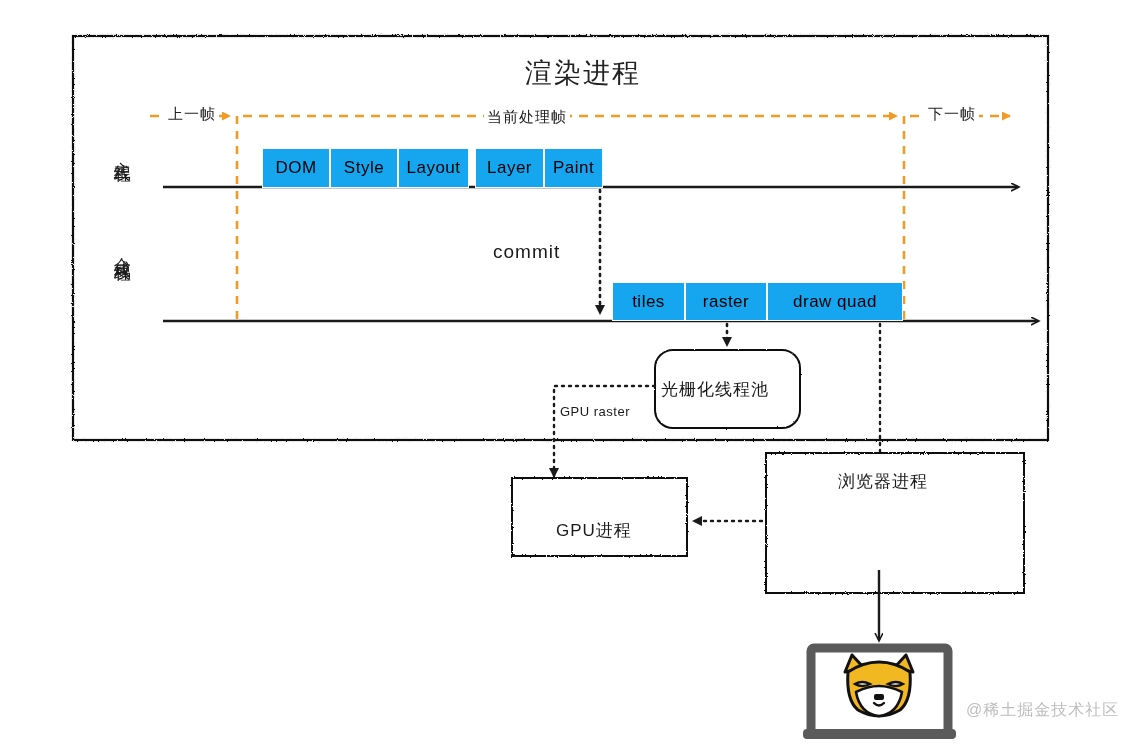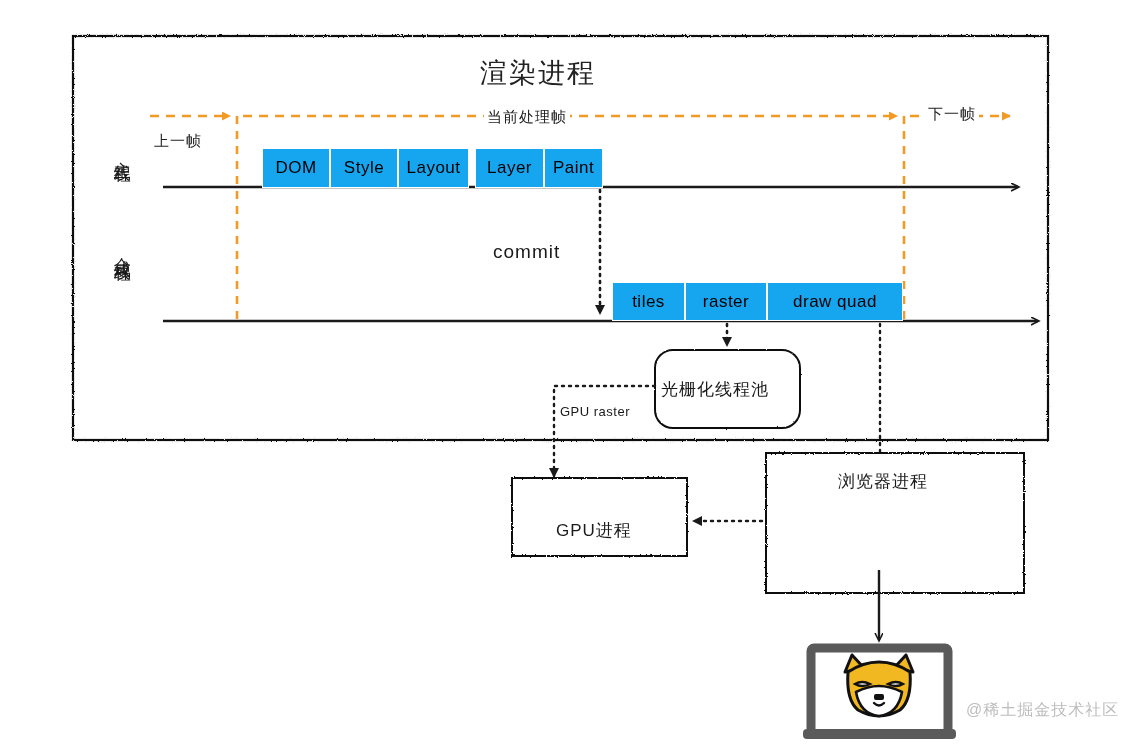--- a/index.html
+++ b/index.html
@@ -131,23 +131,23 @@
         <path d="M855,684 Q862,680 870,684 Q862,688 855,684 z" fill="#ffffff" stroke="#111" stroke-width="2.4"></path>
         <path d="M888,684 Q896,680 903,684 Q896,688 888,684 z" fill="#ffffff" stroke="#111" stroke-width="2.4"></path>
 
         <rect x="874" y="694" width="10" height="6" rx="2" fill="#111"></rect>
 
         <path d="M874,703 Q879,708 884,703" fill="none" stroke="#111" stroke-width="2.4" stroke-linecap="round"></path>
       </g>
     </g>
   </svg>
 
-  <div class="lbl title" style="left:480px;top:55px;">渲染进程</div>
+  <div class="lbl title" style="left:525px;top:55px;">渲染进程</div>
 
-  <div class="lbl frame-lbl" style="left:151px;top:105px;margin-top:27px;">上一帧</div>
+  <div class="lbl frame-lbl" style="left:165px;top:105px;">上一帧</div>
   <div class="lbl frame-lbl" style="left:484px;top:108px;">当前处理帧</div>
   <div class="lbl frame-lbl" style="left:925px;top:105px;">下一帧</div>
 
   <div class="vtext" style="left:113px;top:148px;">主线程</div>
   <div class="vtext" style="left:113px;top:244px;">合成线程</div>
 
   <div class="stage-box" style="left:262px;top:148px;width:68px;height:40px;">DOM</div>
   <div class="stage-box" style="left:330px;top:148px;width:68px;height:40px;">Style</div>
   <div class="stage-box" style="left:398px;top:148px;width:71px;height:40px;">Layout</div>
   <div class="stage-box" style="left:475px;top:148px;width:69px;height:40px;">Layer</div>

